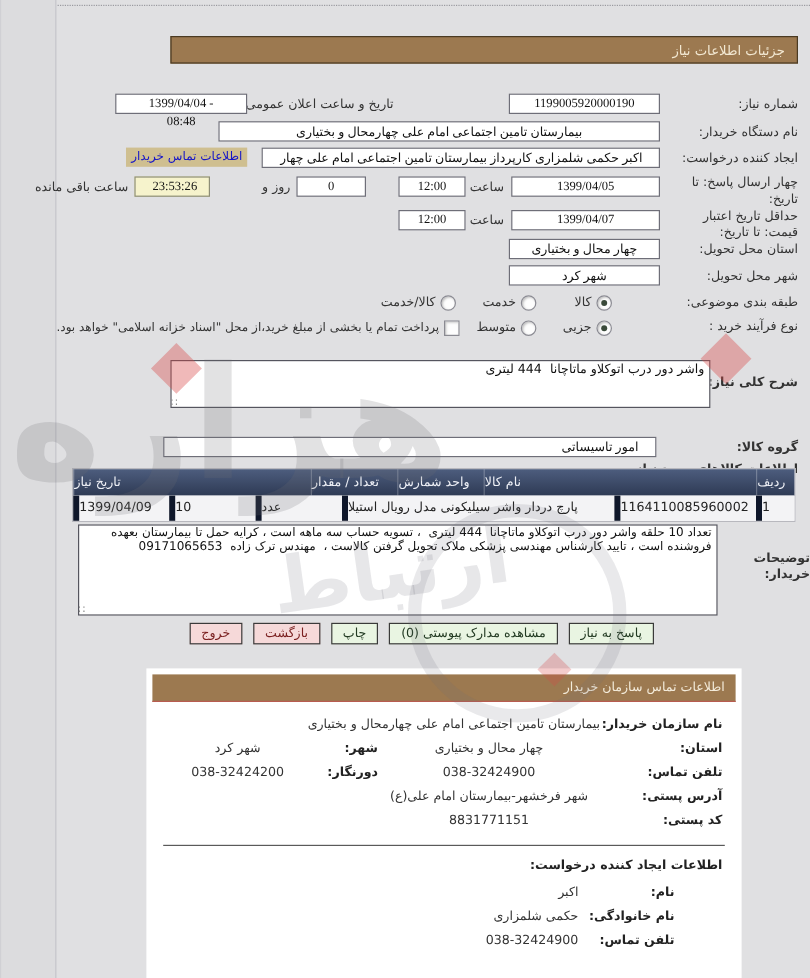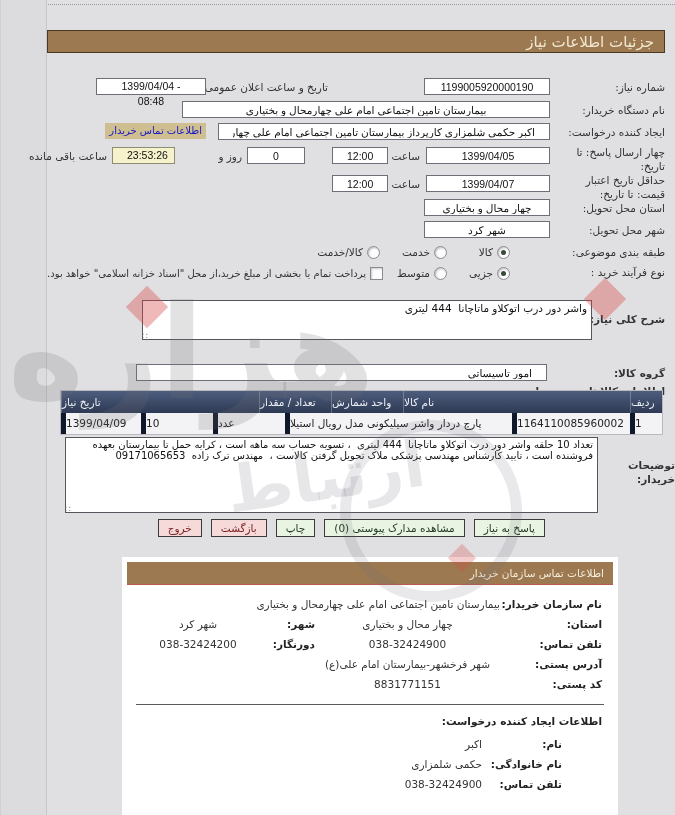--- a/index.html
+++ b/index.html
@@ -3,30 +3,30 @@
 <meta charset="utf-8">
 <style>
   html,body{margin:0;padding:0;}
   body{width:675px;height:815px;overflow:hidden;background:#e0e0e2;
        font-family:"DejaVu Sans",sans-serif;font-size:10.5px;color:#222;direction:rtl;}
   #page{position:relative;width:675px;height:815px;}
   
   .rail{position:absolute;left:0;top:0;width:46px;height:815px;background:#dcdcde;border-left:1px solid #d0d0d4;}
   .rail-line{position:absolute;left:46px;top:0;width:1px;height:815px;background:#c6c6cb;}
   .dotline{position:absolute;top:4px;left:48px;right:0;border-top:1px dotted #9a9aa0;}
-  .bar1{position:absolute;top:30px;right:10px;width:618px;height:23px;background:#9c7950;border:1px solid #4a3a22;
-        color:#f2e8d2;line-height:23px;padding-right:10px;box-sizing:border-box;font-size:15px;}
+  .bar1{position:absolute;top:30px;right:10px;width:523px;height:23px;background:#9c7950;border:1px solid #4a3a22;
+        color:#f2e8d2;line-height:23px;padding-right:10px;box-sizing:border-box;font-size:11px;}
   
   .row{position:absolute;right:10px;left:0;}
   .lbl{position:absolute;right:0;color:#333;line-height:19px;white-space:nowrap;}
   .lbl2{position:absolute;color:#333;line-height:19px;white-space:nowrap;}
   .lblw{position:absolute;right:0;color:#333;line-height:14px;width:108px;text-align:right;}
   .b{font-weight:bold;}
   input.fld,.box{position:absolute;height:17px;border:1px solid #6e6e78;background:#fff;
-       font-family:Liberation Sans, sans-serif;font-size:10.5px;color:#111;box-sizing:border-box;padding:0 14px;}
+       font-family:Liberation Serif, serif;font-size:10.5px;color:#111;box-sizing:border-box;padding:0 14px;}
   .box{line-height:15px;text-align:center;}
   .ltr{direction:ltr;}
   .ctr{text-align:center;}
   .yellow{background:#f6f3cc;border:1px solid #8d8d76;}
   .tanlink{position:absolute;height:16px;line-height:16px;background:#cfbf90;color:#1515c8;
        font-size:10px;padding:0 4px;white-space:nowrap;cursor:pointer;}
   
   .opt{position:absolute;display:flex;align-items:center;gap:4px;height:14px;}
   .radio{width:11px;height:11px;border-radius:50%;background:#fdfdfd;border:1px solid #8a8a92;
          box-shadow:inset 1px 1px 2px rgba(0,0,0,.25);position:relative;flex:none;}

